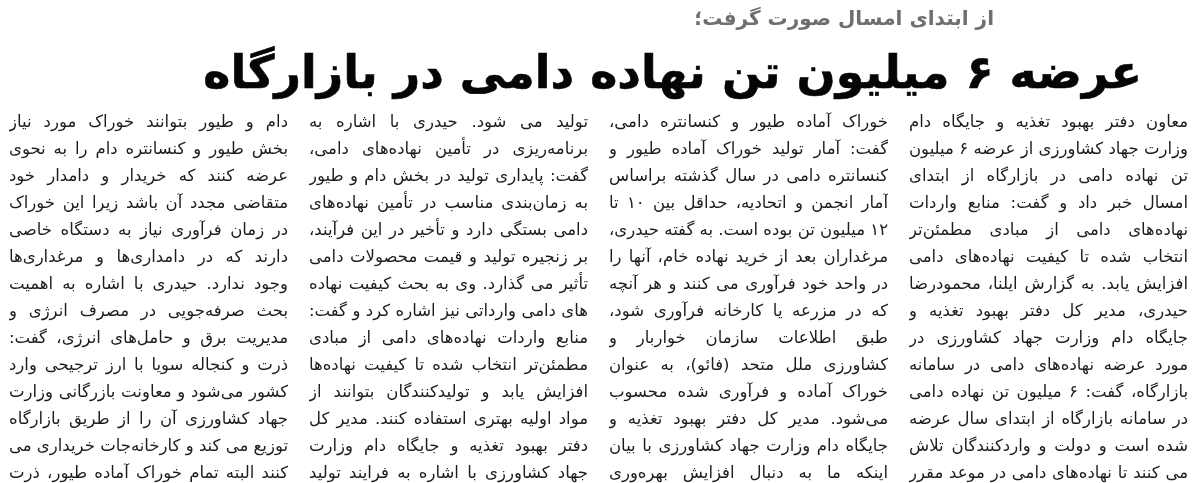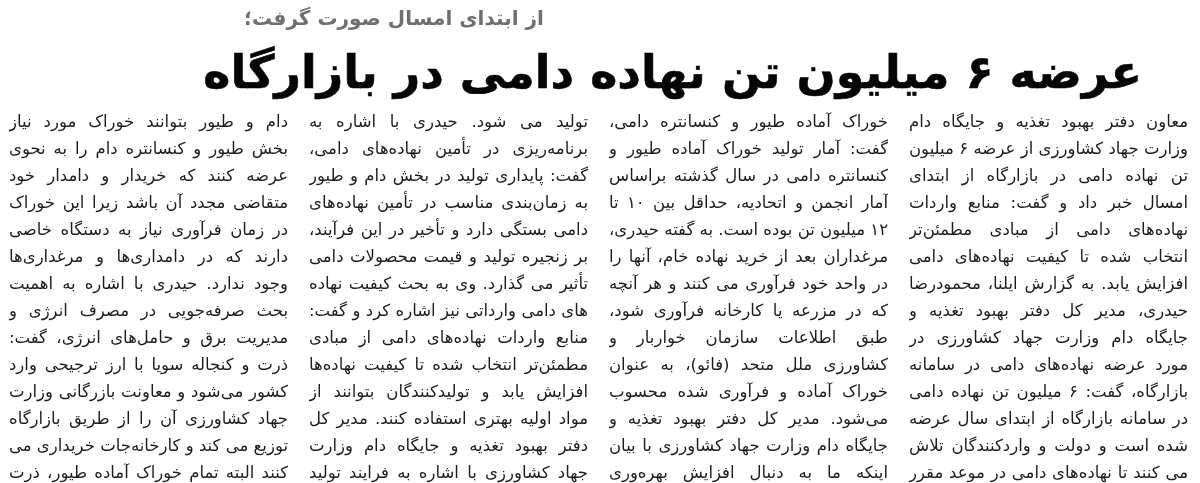--- a/index.html
+++ b/index.html
@@ -12,21 +12,20 @@
     direction: rtl;
   }
   .page {
     width: 1200px;
     height: 483px;
     background: #ffffff;
     position: relative;
   }
   .kicker-row {
     width: 100%;
-    text-align: center;
     padding-top: 6px;
     height: 34px;
   }
   .kicker {
     display: inline-block;
     transform: translateX(-206px); 
     font-size: 20px;
     font-weight: bold;
     color: #6f6f6f;
     letter-spacing: 0;

